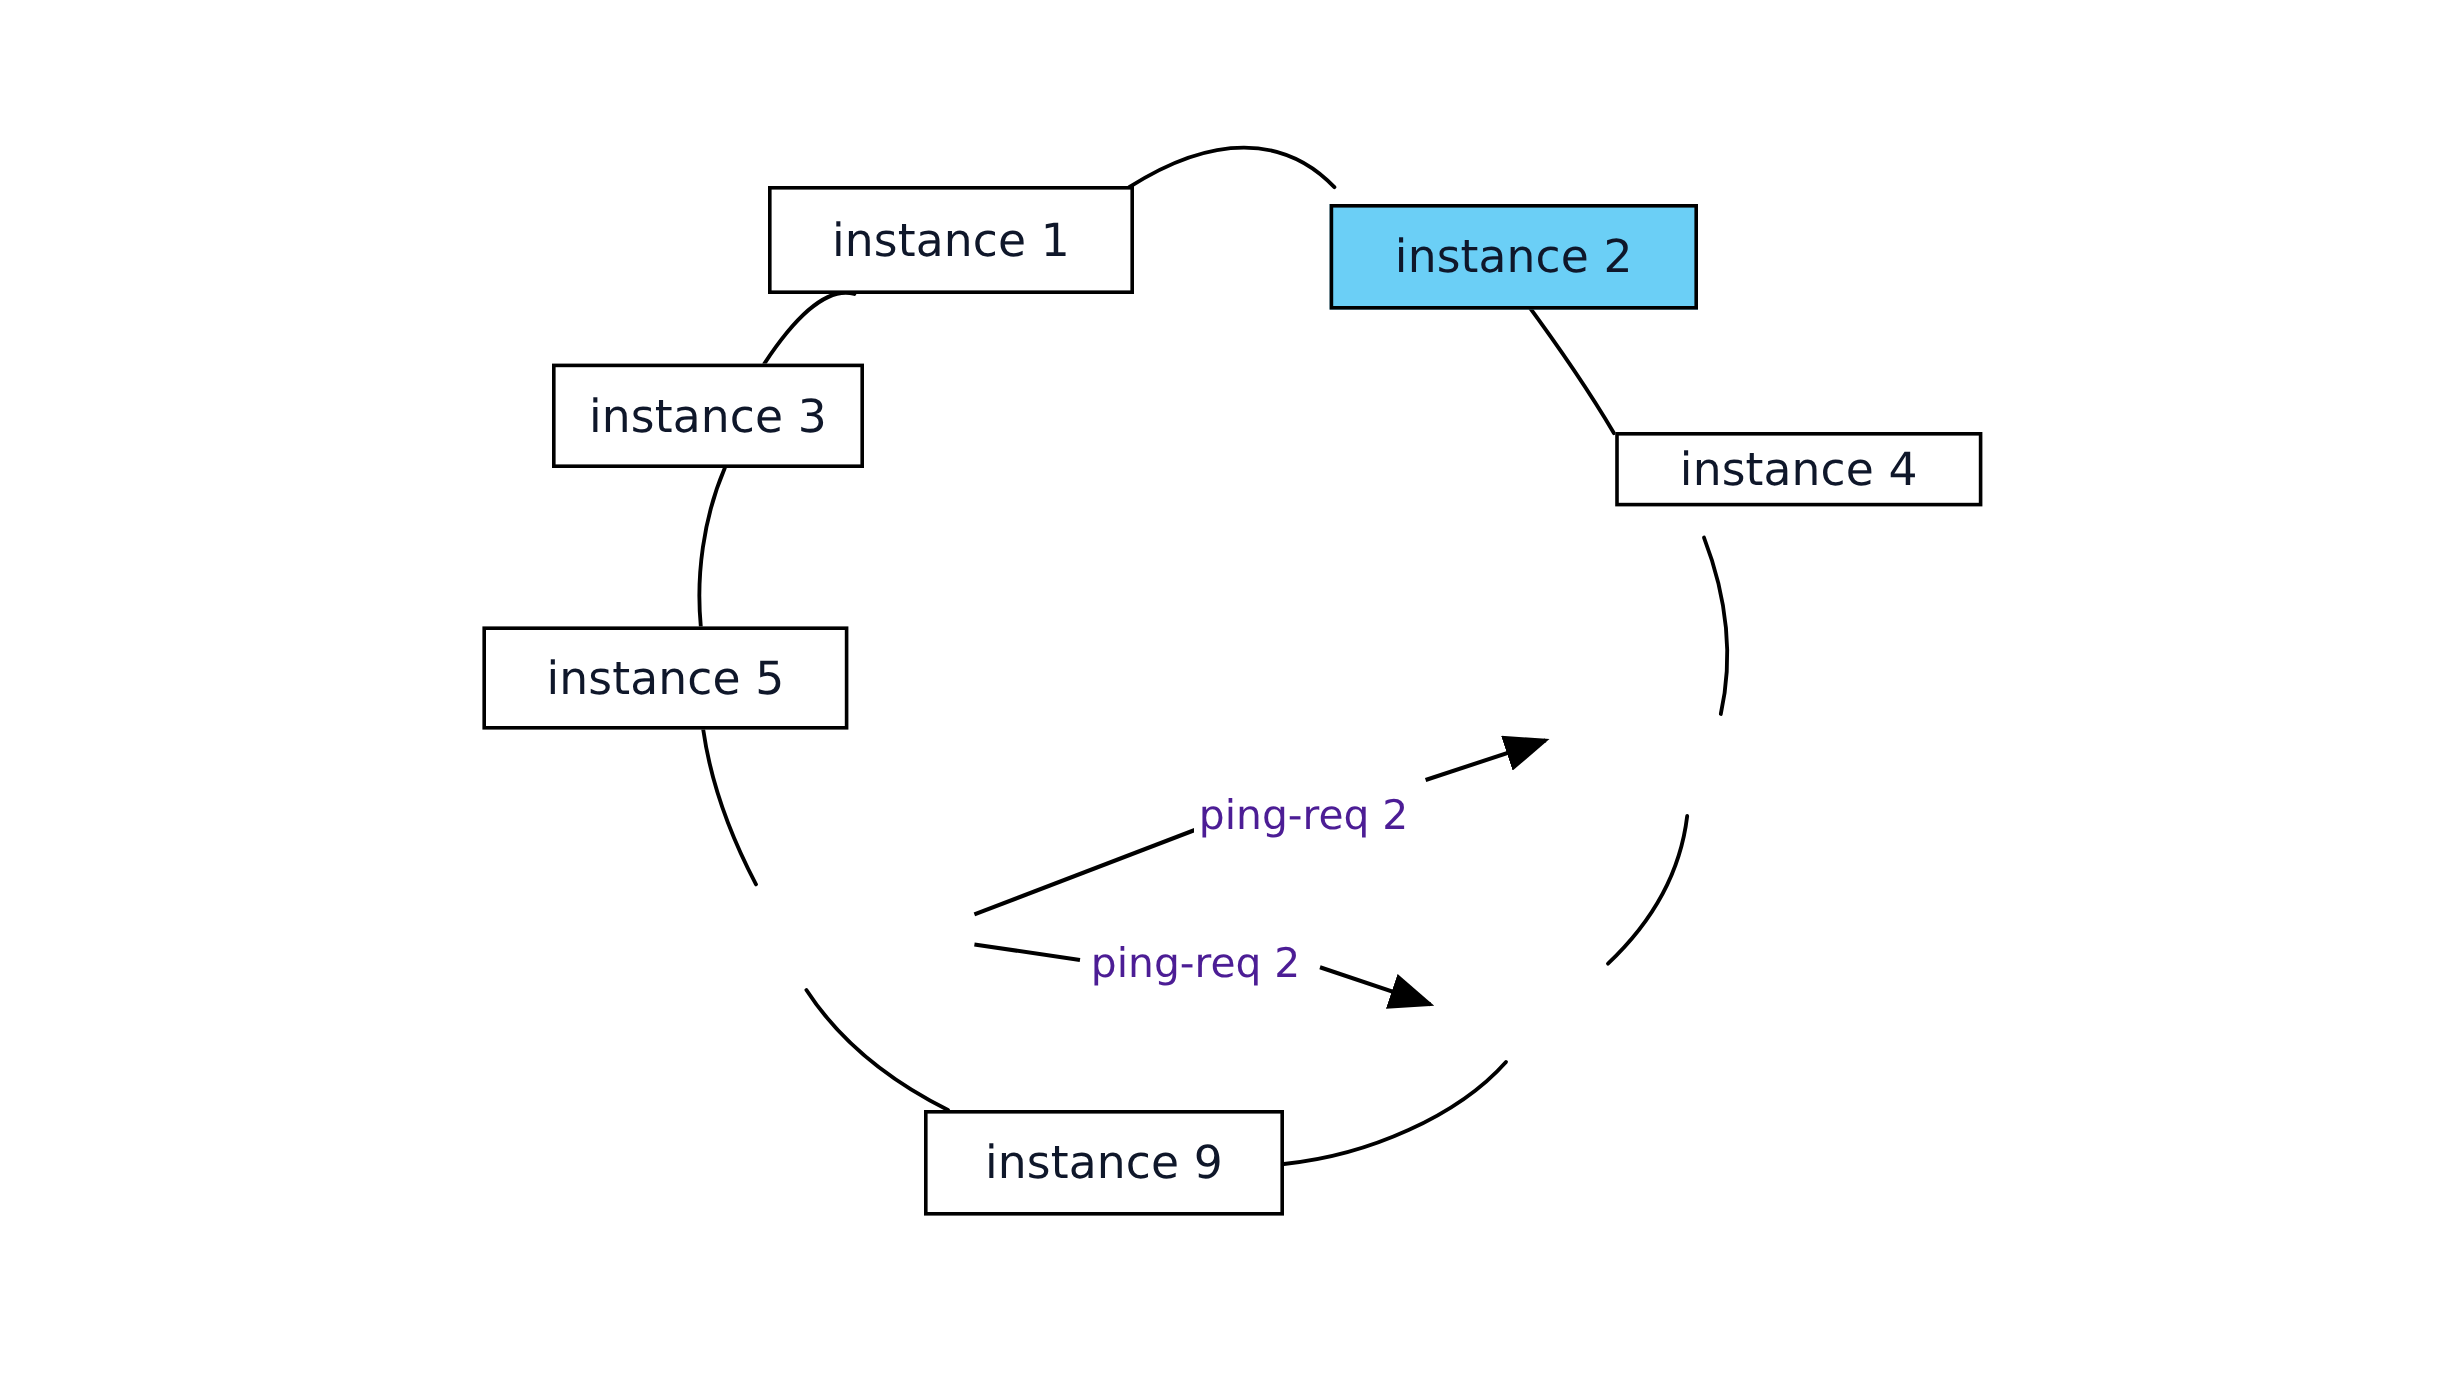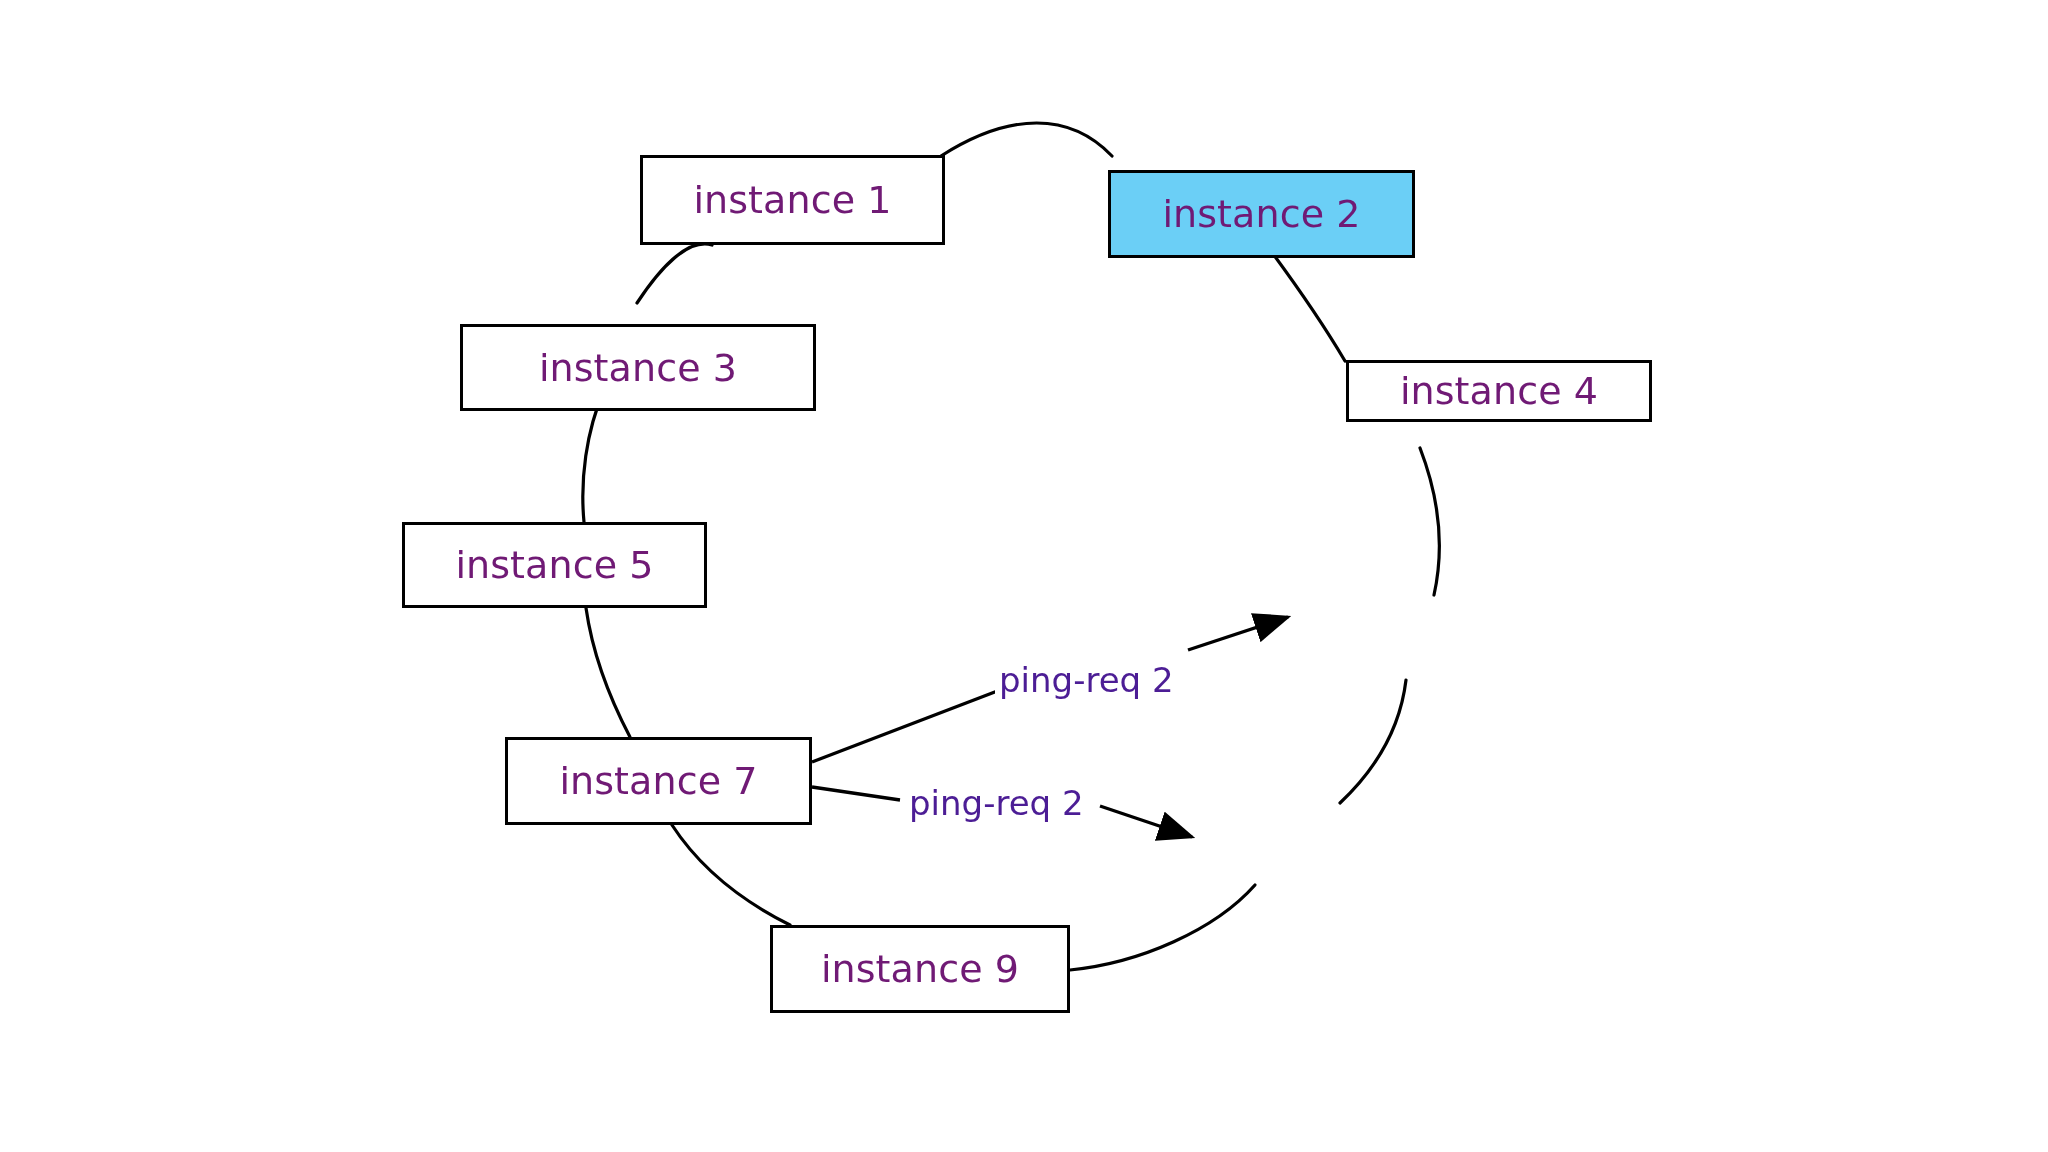--- a/index.html
+++ b/index.html
@@ -34,21 +34,21 @@
     position: absolute;
     box-sizing: border-box;
     border: 3px solid #000000;
     background: #ffffff;
     display: flex;
     align-items: center;
     justify-content: center;
     font-family: "DejaVu Sans", sans-serif;
     font-size: 38px;
     font-weight: 400;
-    color: #701a75;
+    color: #0f172a;
     letter-spacing: 0.1px;
     white-space: nowrap;
     z-index: 5;
   }
   .node-box.highlight {
     background: #6BCFF6;
   }
   .edge-label {
     position: absolute;
     font-family: "DejaVu Sans", sans-serif;
@@ -105,36 +105,33 @@
   </svg>
 
   <div class="node-box" style="left:640px; top:155px; width:305px; height:90px;">
     <span>instance 1</span>
   </div>
 
   <div class="node-box highlight" style="left:1108px; top:170px; width:307px; height:88px;">
     <span>instance 2</span>
   </div>
 
-  <div class="node-box" style="left:460px; top:303px; width:356px; height:87px;margin-top:21px;">
+  <div class="node-box" style="left:460px; top:303px; width:260px; height:87px;">
     <span>instance 3</span>
   </div>
 
   <div class="node-box" style="left:1346px; top:360px; width:306px; height:62px;">
     <span>instance 4</span>
   </div>
 
   <div class="node-box" style="left:402px; top:522px; width:305px; height:86px;">
     <span>instance 5</span>
   </div>
 
 
-  <div class="node-box" style="left:505px; top:737px; width:307px; height:88px;">
-    <span>instance 7</span>
-  </div>
 
 
   <div class="node-box" style="left:770px; top:925px; width:300px; height:88px;">
     <span>instance 9</span>
   </div>
 
   <div class="edge-label" style="left:995px; top:660px;">ping-req 2</div>
 
   <div class="edge-label" style="left:905px; top:783px;">ping-req 2</div>
 

